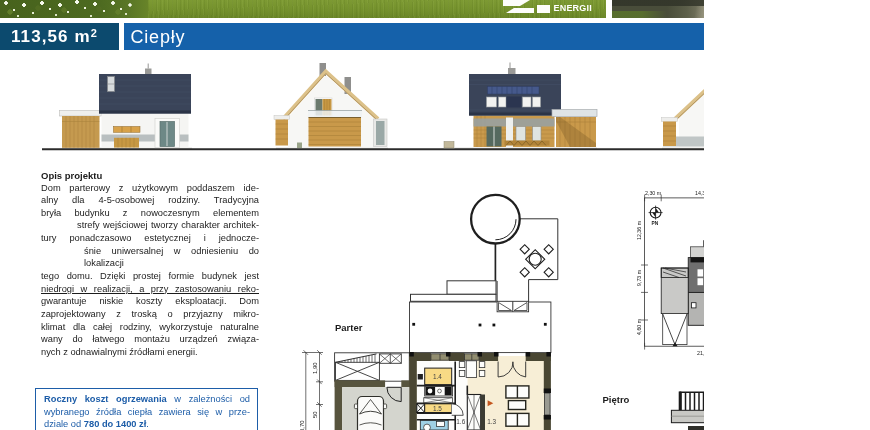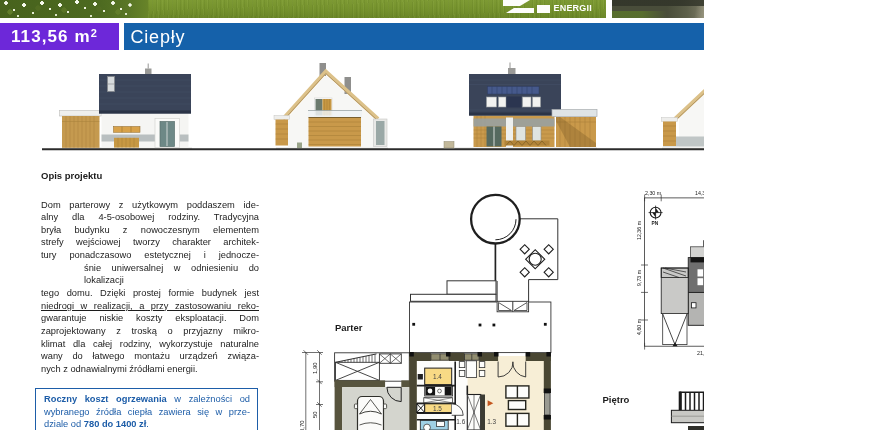--- a/index.html
+++ b/index.html
@@ -70,33 +70,33 @@
   <svg width="46" height="16" viewBox="0 0 46 16">
     <g opacity="0.85">
     <circle cx="16" cy="10.5" r="3.4" fill="none" stroke="#35372c" stroke-width="1.2"></circle>
     <circle cx="26.5" cy="10.5" r="3.4" fill="none" stroke="#35372c" stroke-width="1.2"></circle>
     <path d="M16 10.5 L20.5 4 L26.5 10.5 M20.5 4 L23 3 M18 3 L22.5 3 M16 10.5 L19 7.5" stroke="#35372c" stroke-width="1" fill="none"></path>
     <rect x="0.5" y="0" width="2.2" height="13" fill="#3a3c30"></rect>
     </g>
   </svg>
 </div>
 
-<div class="abs" style="left:0;top:23px;width:119px;height:27px;background:#6d28d9;color:#fff;font-weight:bold;font-size:17px;letter-spacing:1.1px;line-height:28px;padding-left:11px;box-sizing:border-box;">113,56 m<span style="font-size:11px;position:relative;top:-5.5px;letter-spacing:0;">2</span></div>
+<div class="abs" style="left:0;top:23px;width:119px;height:27px;background:#0c4a6e;color:#fff;font-weight:bold;font-size:17px;letter-spacing:1.1px;line-height:28px;padding-left:11px;box-sizing:border-box;">113,56 m<span style="font-size:11px;position:relative;top:-5.5px;letter-spacing:0;">2</span></div>
 
 <div class="abs" style="left:124px;top:23px;width:746px;height:27px;background:#1561aa;color:#fff;font-weight:normal;font-size:18px;line-height:28px;padding-left:6.5px;box-sizing:border-box;letter-spacing:.8px;">Ciepły</div>
 
 <div class="abs" style="left:41px;top:169.5px;width:218px;color:#1c1c1c;">
 
-  <div style="font-size:9.5px;font-weight:bold;margin-bottom:18px;">Opis projektu</div>
+  <div style="font-size:9.5px;font-weight:bold;margin-bottom:1px;">Opis projektu</div>
 
   <div style="font-size:9.3px;line-height:12.65px;">
     <div style="text-align:justify;text-align-last:justify;">Dom parterowy z użytkowym poddaszem ide-</div>
     <div style="text-align:justify;text-align-last:justify;">alny dla 4-5-osobowej rodziny. Tradycyjna</div>
     <div style="text-align:justify;text-align-last:justify;">bryła budynku z nowoczesnym elementem</div>
-    <div style="text-align:justify;text-align-last:justify;">strefy wejściowej tworzy charakter architek-</div>
+    <div style="text-align:justify;text-align-last:justify;margin-left:36px;">strefy wejściowej tworzy charakter architek-</div>
     <div style="text-align:justify;text-align-last:justify;">tury ponadczasowo estetycznej i jednocze-</div>
     <div style="text-align:justify;text-align-last:justify;padding-left:43px;">śnie uniwersalnej w odniesieniu do lokalizacji</div>
     <div style="text-align:justify;text-align-last:justify;">tego domu. Dzięki prostej formie budynek jest</div>
     <div style="text-align:justify;text-align-last:justify;text-decoration:underline;">niedrogi w realizacji, a przy zastosowaniu reko-</div>
     <div style="text-align:justify;text-align-last:justify;">gwarantuje niskie koszty eksploatacji. Dom</div>
     <div style="text-align:justify;text-align-last:justify;">zaprojektowany z troską o przyjazny mikro-</div>
     <div style="text-align:justify;text-align-last:justify;">klimat dla całej rodziny, wykorzystuje naturalne</div>
     <div style="text-align:justify;text-align-last:justify;">wany do łatwego montażu urządzeń związa-</div>
     <div>nych z odnawialnymi źródłami energii.</div>
   </div>

